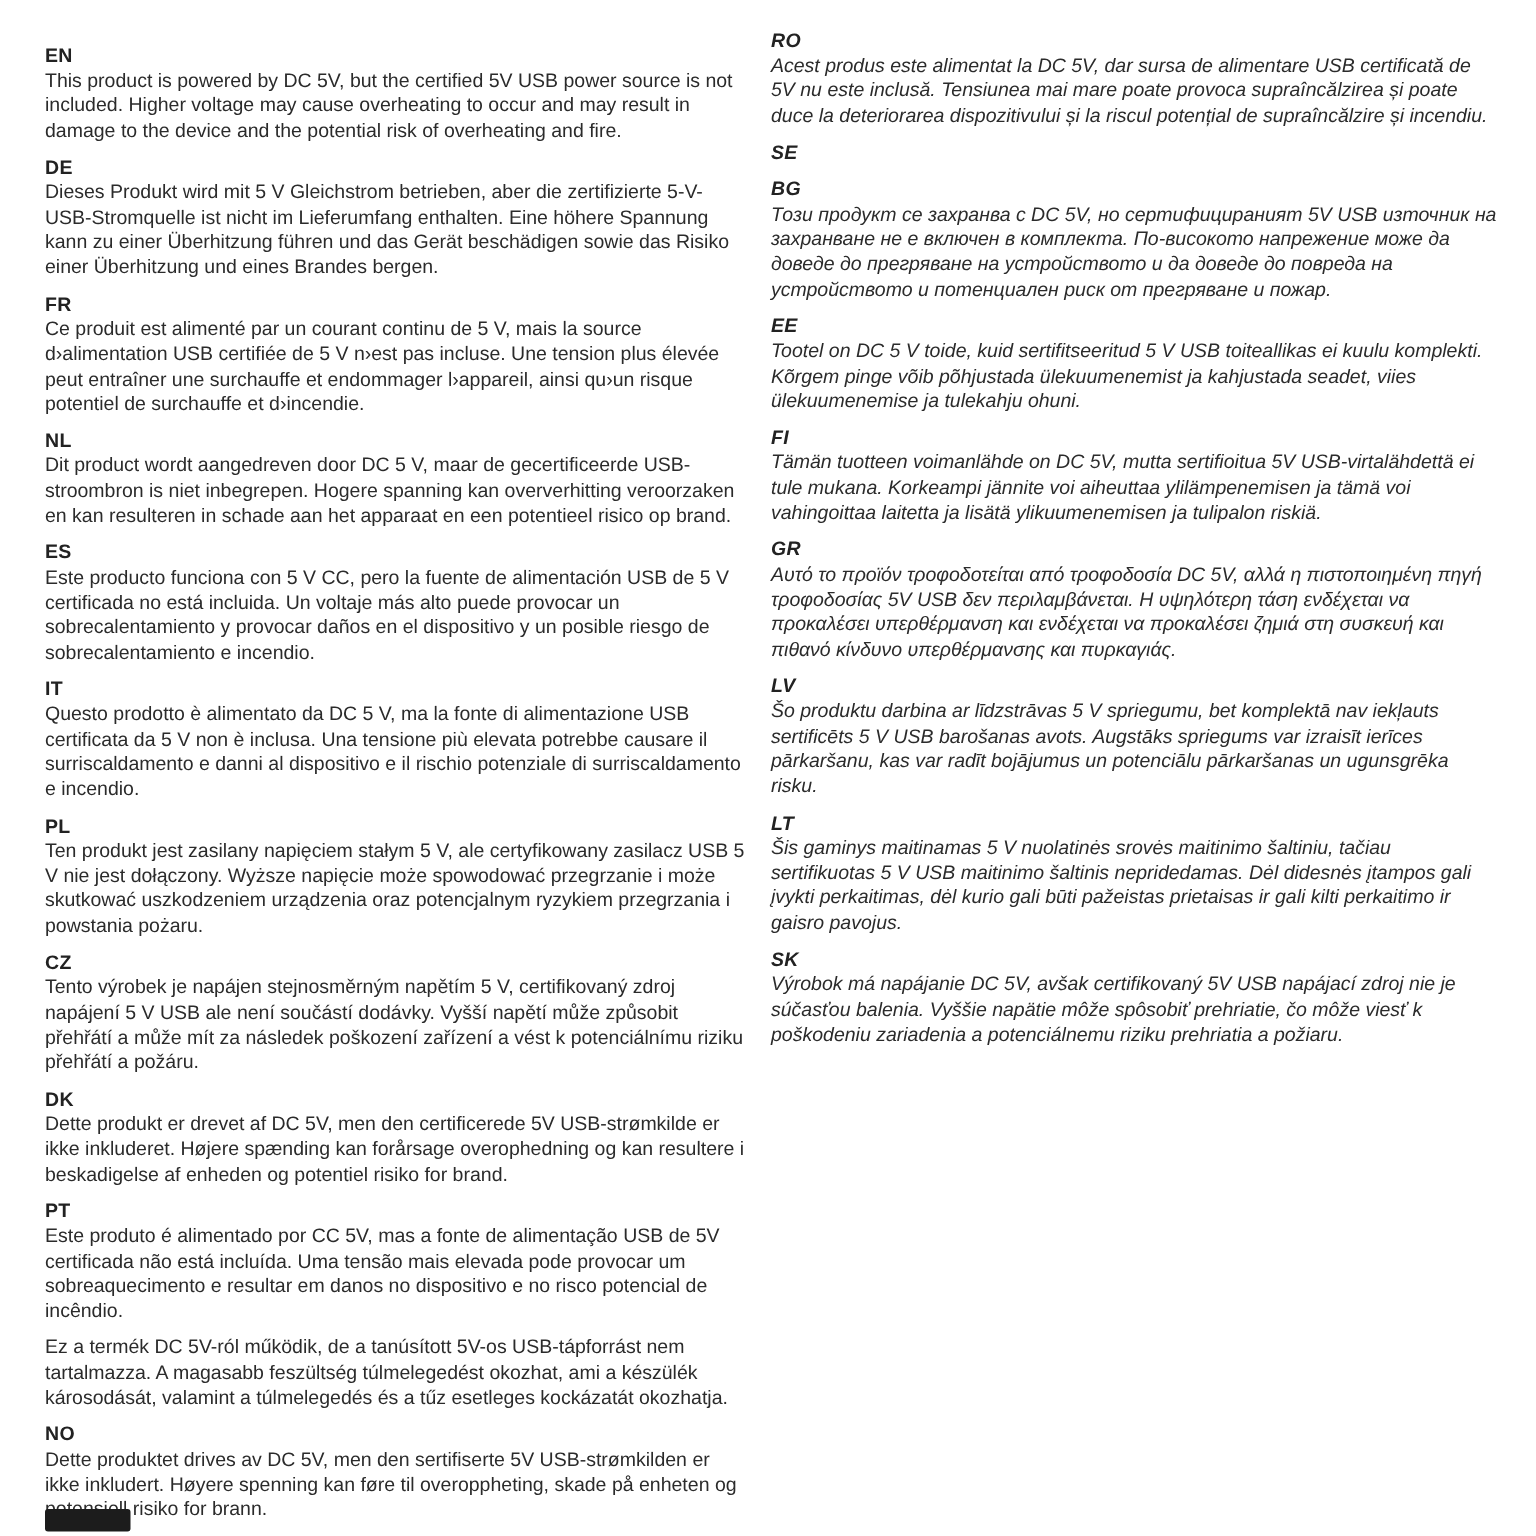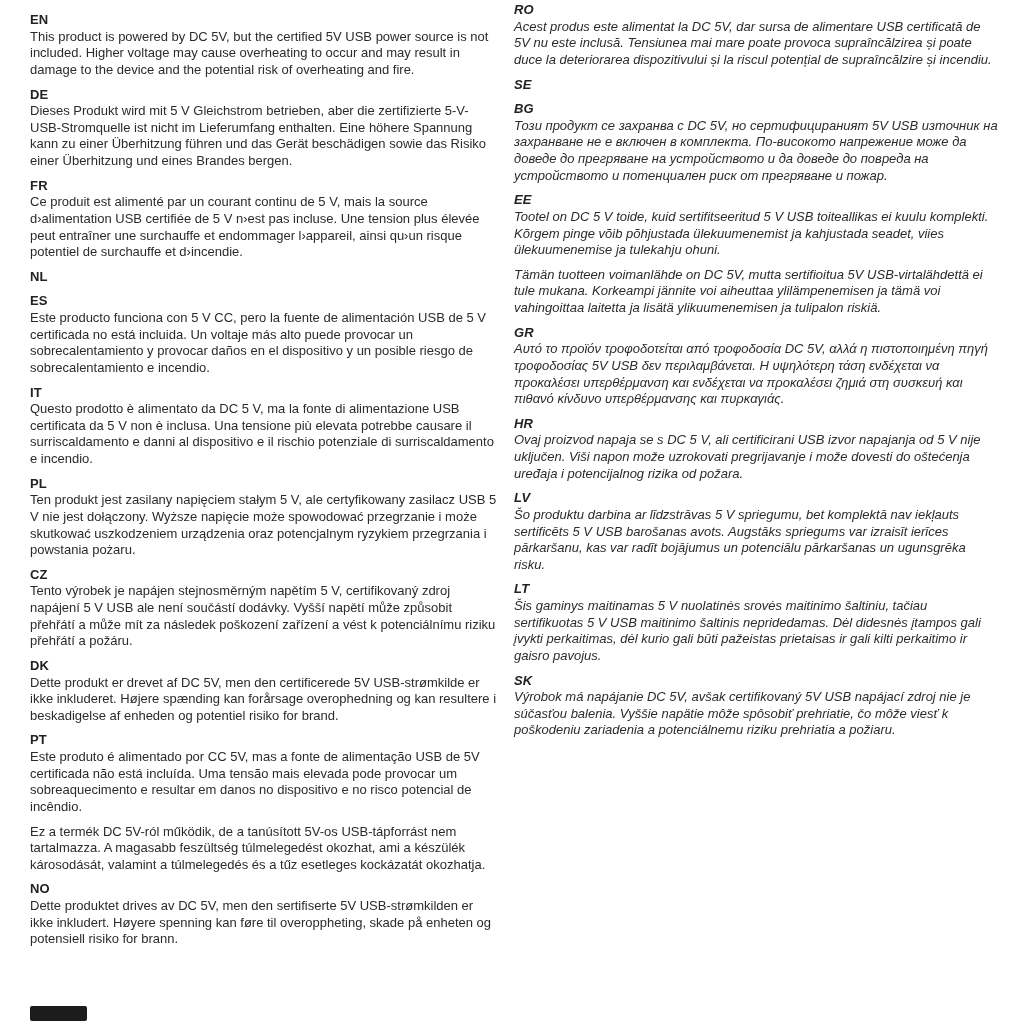--- a/index.html
+++ b/index.html
@@ -11,21 +11,21 @@
     overflow: hidden;
   }
   body {
     font-family: "Liberation Sans", "DejaVu Sans", sans-serif;
     color: #262626;
   }
   .page {
     box-sizing: border-box;
     width: 1024px;
     height: 1024px;
-    padding: 2px 20px 0 30px;
+    padding: 19px 20px 0 30px;
     display: flex;
     gap: 16px;
     position: relative;
   }
   .col {
     flex: 1 1 0;
     min-width: 0;
   }
   .col-left  { padding-top: 10px; max-width: 468px; }
   .col-right { padding-top: 0px;  max-width: 486px; font-style: italic; }
@@ -66,20 +66,21 @@
       <section class="lang-section">
         <h2 class="lang-code">DE</h2>
         <p class="lang-text">Dieses Produkt wird mit 5 V Gleichstrom betrieben, aber die zertifizierte 5-V-USB-Stromquelle ist nicht im Lieferumfang enthalten. Eine höhere Spannung kann zu einer Überhitzung führen und das Gerät beschädigen sowie das Risiko einer Überhitzung und eines Brandes bergen.</p>
       </section>
       <section class="lang-section">
         <h2 class="lang-code">FR</h2>
         <p class="lang-text">Ce produit est alimenté par un courant continu de 5 V, mais la source d›alimentation USB certifiée de 5 V n›est pas incluse. Une tension plus élevée peut entraîner une surchauffe et endommager l›appareil, ainsi qu›un risque potentiel de surchauffe et d›incendie.</p>
       </section>
       <section class="lang-section">
         <h2 class="lang-code">NL</h2>
+        <p class="lang-text">Dit product wordt aangedreven door DC 5 V, maar de gecertificeerde USB-stroombron is niet inbegrepen. Hogere spanning kan oververhitting veroorzaken en kan resulteren in schade aan het apparaat en een potentieel risico op brand.</p>
       </section>
       <section class="lang-section">
         <h2 class="lang-code">ES</h2>
         <p class="lang-text">Este producto funciona con 5 V CC, pero la fuente de alimentación USB de 5 V certificada no está incluida. Un voltaje más alto puede provocar un sobrecalentamiento y provocar daños en el dispositivo y un posible riesgo de sobrecalentamiento e incendio.</p>
       </section>
       <section class="lang-section">
         <h2 class="lang-code">IT</h2>
         <p class="lang-text">Questo prodotto è alimentato da DC 5 V, ma la fonte di alimentazione USB certificata da 5 V non è inclusa. Una tensione più elevata potrebbe causare il surriscaldamento e danni al dispositivo e il rischio potenziale di surriscaldamento e incendio.</p>
       </section>
       <section class="lang-section">
@@ -116,29 +117,26 @@
       </section>
       <section class="lang-section">
         <h2 class="lang-code">BG</h2>
         <p class="lang-text">Този продукт се захранва с DC 5V, но сертифицираният 5V USB източник на захранване не е включен в комплекта. По-високото напрежение може да доведе до прегряване на устройството и да доведе до повреда на устройството и потенциален риск от прегряване и пожар.</p>
       </section>
       <section class="lang-section">
         <h2 class="lang-code">EE</h2>
         <p class="lang-text">Tootel on DC 5 V toide, kuid sertifitseeritud 5 V USB toiteallikas ei kuulu komplekti. Kõrgem pinge võib põhjustada ülekuumenemist ja kahjustada seadet, viies ülekuumenemise ja tulekahju ohuni.</p>
       </section>
       <section class="lang-section">
+        <h2 class="lang-code">FI</h2>
         <p class="lang-text">Tämän tuotteen voimanlähde on DC 5V, mutta sertifioitua 5V USB-virtalähdettä ei tule mukana. Korkeampi jännite voi aiheuttaa ylilämpenemisen ja tämä voi vahingoittaa laitetta ja lisätä ylikuumenemisen ja tulipalon riskiä.</p>
       </section>
       <section class="lang-section">
         <h2 class="lang-code">GR</h2>
         <p class="lang-text">Αυτό το προϊόν τροφοδοτείται από τροφοδοσία DC 5V, αλλά η πιστοποιημένη πηγή τροφοδοσίας 5V USB δεν περιλαμβάνεται. Η υψηλότερη τάση ενδέχεται να προκαλέσει υπερθέρμανση και ενδέχεται να προκαλέσει ζημιά στη συσκευή και πιθανό κίνδυνο υπερθέρμανσης και πυρκαγιάς.</p>
-      </section>
-      <section class="lang-section">
-        <h2 class="lang-code">HR</h2>
-        <p class="lang-text">Ovaj proizvod napaja se s DC 5 V, ali certificirani USB izvor napajanja od 5 V nije uključen. Viši napon može uzrokovati pregrijavanje i može dovesti do oštećenja uređaja i potencijalnog rizika od požara.</p>
       </section>
       <section class="lang-section">
         <h2 class="lang-code">LV</h2>
         <p class="lang-text">Šo produktu darbina ar līdzstrāvas 5 V spriegumu, bet komplektā nav iekļauts sertificēts 5 V USB barošanas avots. Augstāks spriegums var izraisīt ierīces pārkaršanu, kas var radīt bojājumus un potenciālu pārkaršanas un ugunsgrēka risku.</p>
       </section>
       <section class="lang-section">
         <h2 class="lang-code">LT</h2>
         <p class="lang-text">Šis gaminys maitinamas 5 V nuolatinės srovės maitinimo šaltiniu, tačiau sertifikuotas 5 V USB maitinimo šaltinis nepridedamas. Dėl didesnės įtampos gali įvykti perkaitimas, dėl kurio gali būti pažeistas prietaisas ir gali kilti perkaitimo ir gaisro pavojus.</p>
       </section>
       <section class="lang-section">

